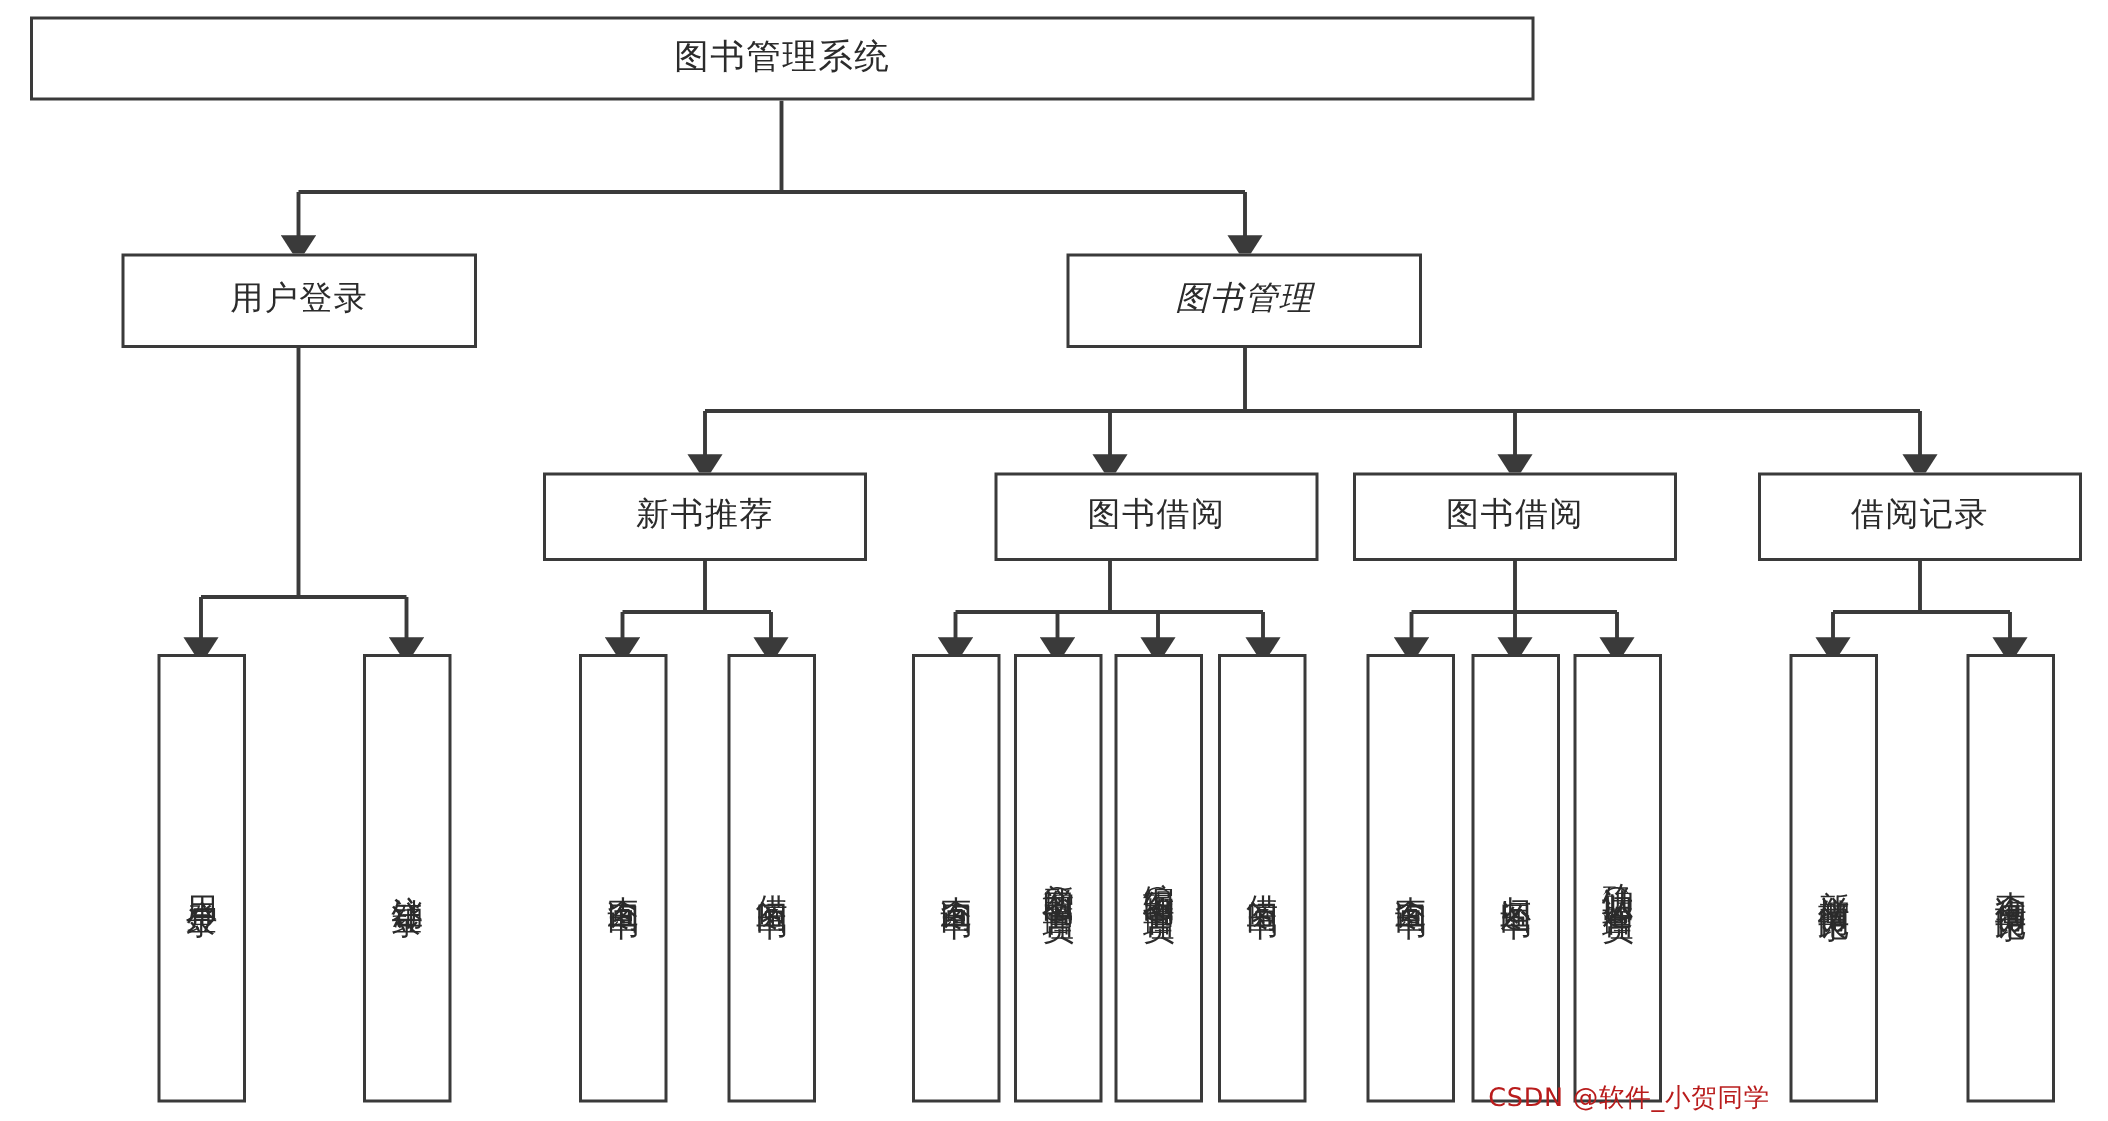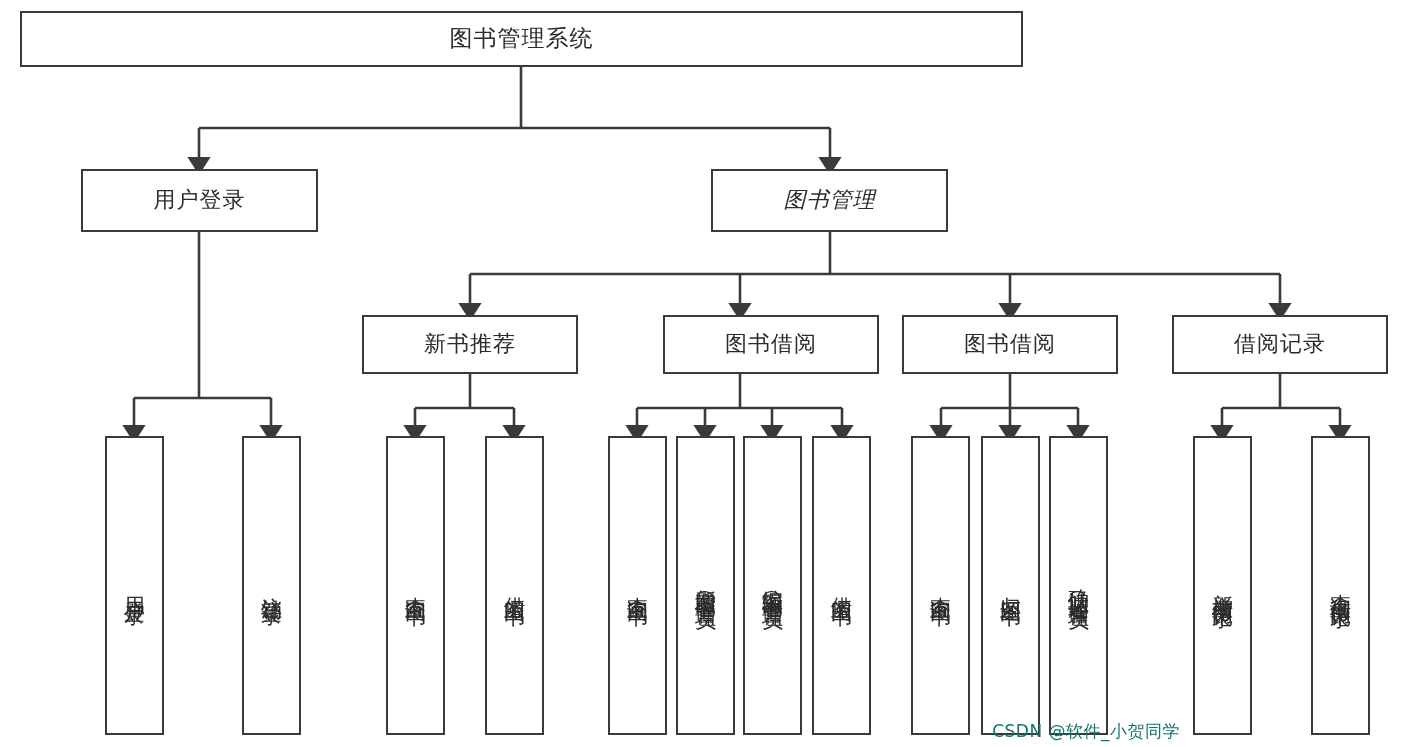--- a/index.html
+++ b/index.html
@@ -60,21 +60,21 @@
   .node.vert > .vtext {
     writing-mode: vertical-rl;
     text-orientation: upright;
     white-space: nowrap;
   }
   .watermark {
     position: absolute;
     right: 8px;
     bottom: 4px;
     font-size: 17px;
-    color: #0f766e;
+    color: #b91c1c;
     letter-spacing: 0.5px;
     z-index: 5;
     white-space: nowrap;
   }
 </style>
 </head>
 <body>
 
 <div id="diagram">
 

